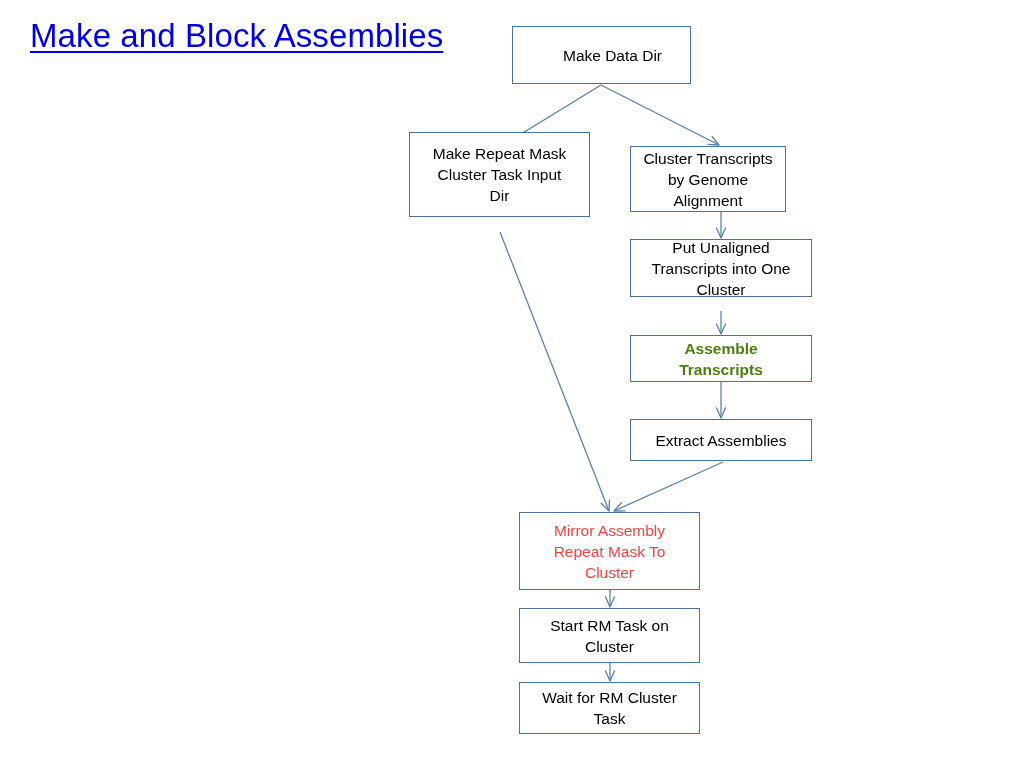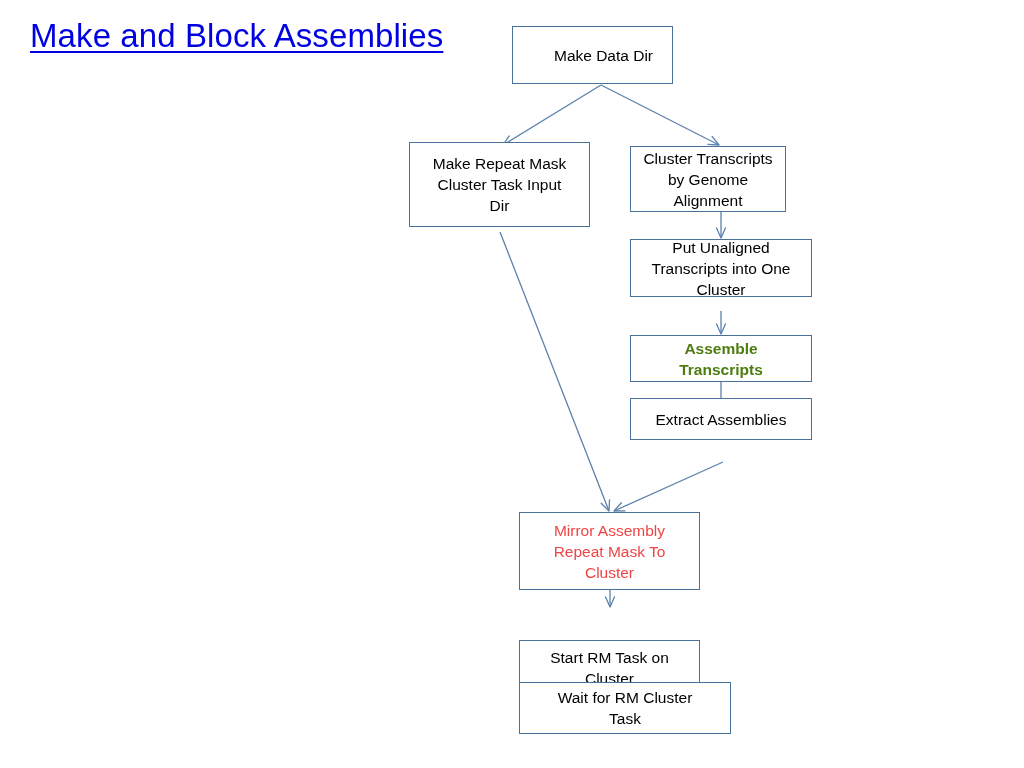--- a/index.html
+++ b/index.html
@@ -108,35 +108,35 @@
         <line x1="610" y1="590" x2="610" y2="607" stroke="#5b82ab" stroke-width="1.3"></line>
         <path d="M 614.49 596.96 L 610 607 L 605.51 596.96" fill="none" stroke="#5b82ab" stroke-width="1.3" stroke-linecap="round" stroke-linejoin="round"></path>
       </g>
       <g>
         <line x1="610" y1="663" x2="610" y2="681" stroke="#5b82ab" stroke-width="1.3"></line>
         <path d="M 614.49 670.96 L 610 681 L 605.51 670.96" fill="none" stroke="#5b82ab" stroke-width="1.3" stroke-linecap="round" stroke-linejoin="round"></path>
       </g>
     </svg>
 
   <div id="nodes">
-      <div class="node" style="left: 512px; top: 26px; width: 161px; height: 58px; border-color: rgb(74, 114, 152); color: rgb(0, 0, 0); padding-left: 28px;">Make Data Dir</div>
-      <div class="node" style="left: 409px; top: 142px; width: 181px; height: 85px; border-color: rgb(74, 114, 152); color: rgb(0, 0, 0);">Make Repeat Mask
+      <div class="node" style="left: 512px; top: 26px; width: 179px; height: 58px; border-color: rgb(74, 114, 152); color: rgb(0, 0, 0); padding-left: 28px;">Make Data Dir</div>
+      <div class="node" style="left: 409px; top: 132px; width: 181px; height: 85px; border-color: rgb(74, 114, 152); color: rgb(0, 0, 0);">Make Repeat Mask
 Cluster Task Input
 Dir</div>
       <div class="node" style="left: 630px; top: 146px; width: 156px; height: 66px; border-color: rgb(74, 114, 152); color: rgb(0, 0, 0);">Cluster Transcripts
 by Genome
 Alignment</div>
       <div class="node" style="left: 630px; top: 239px; width: 182px; height: 58px; border-color: rgb(74, 114, 152); color: rgb(0, 0, 0);">Put Unaligned
 Transcripts into One
 Cluster</div>
       <div class="node" style="left: 630px; top: 335px; width: 182px; height: 47px; border-color: rgb(74, 114, 152); color: #4d7c0f; font-weight: bold;">Assemble
 Transcripts</div>
-      <div class="node" style="left: 630px; top: 398px; width: 182px; height: 42px; border-color: rgb(74, 114, 152); color: rgb(0, 0, 0);">Extract Assemblies</div>
+      <div class="node" style="left: 630px; top: 419px; width: 182px; height: 42px; border-color: rgb(74, 114, 152); color: rgb(0, 0, 0);">Extract Assemblies</div>
       <div class="node" style="left: 519px; top: 512px; width: 181px; height: 78px; border-color: rgb(74, 114, 152); color: #ef4444;">Mirror Assembly
 Repeat Mask To
 Cluster</div>
-      <div class="node" style="left: 519px; top: 608px; width: 181px; height: 55px; border-color: rgb(74, 114, 152); color: rgb(0, 0, 0); margin-top: 32px;">Start RM Task on
+      <div class="node" style="left: 519px; top: 608px; width: 181px; height: 55px; border-color: rgb(74, 114, 152); color: rgb(0, 0, 0);">Start RM Task on
 Cluster</div>
-      <div class="node" style="left: 519px; top: 682px; width: 212px; height: 52px; border-color: rgb(74, 114, 152); color: rgb(0, 0, 0);">Wait for  RM Cluster
+      <div class="node" style="left: 519px; top: 682px; width: 181px; height: 52px; border-color: rgb(74, 114, 152); color: rgb(0, 0, 0);">Wait for  RM Cluster
 Task</div>
     </div>
 
 </div>
 
 </body></html>

